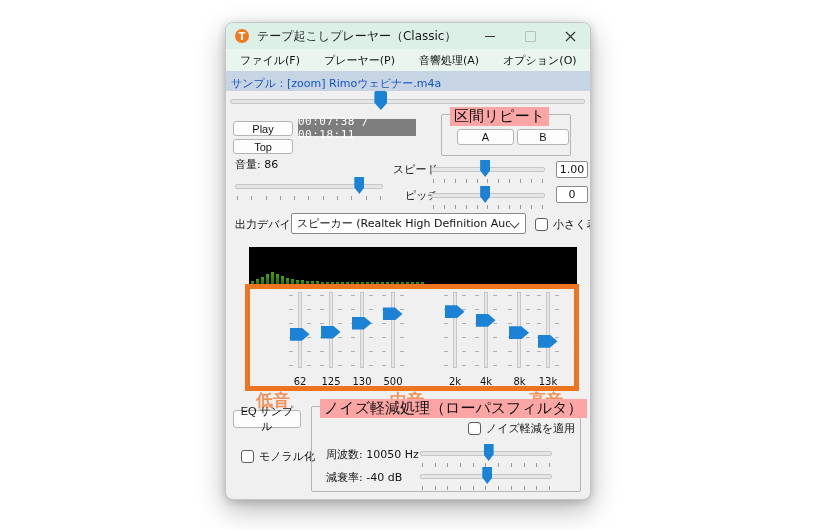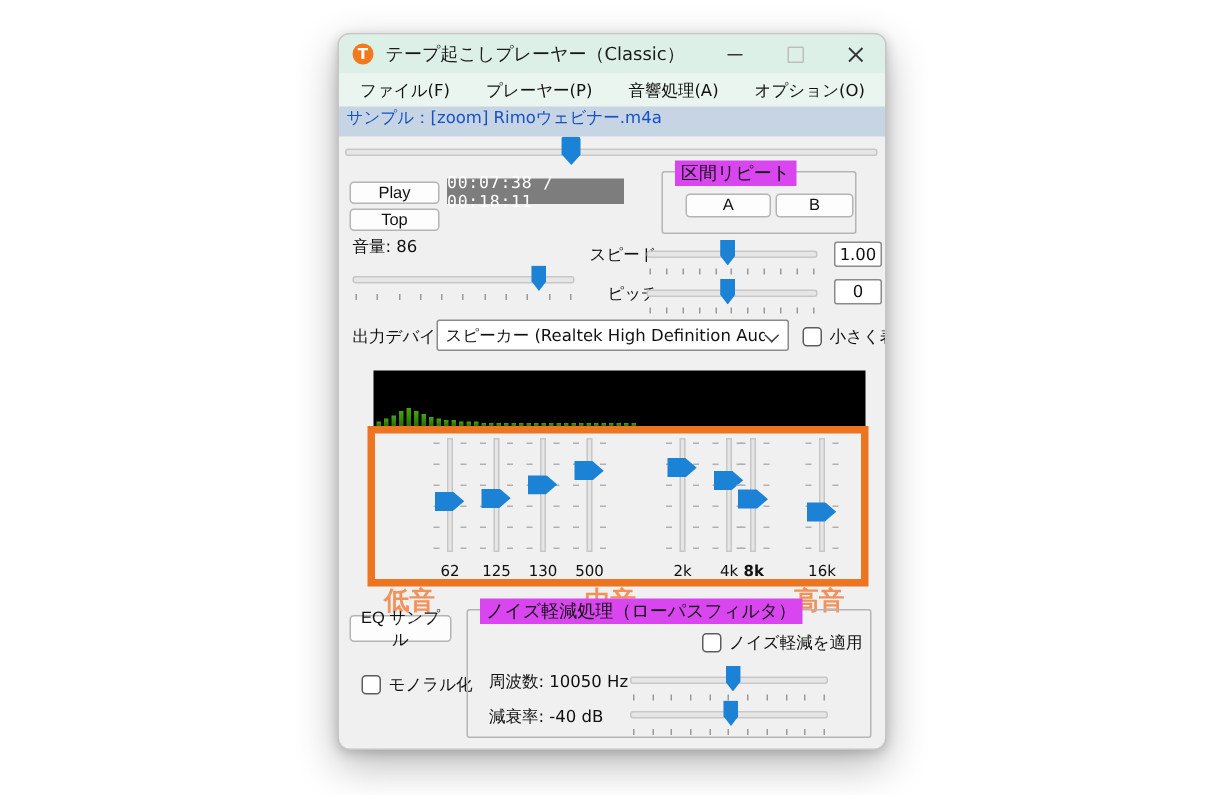--- a/index.html
+++ b/index.html
@@ -20,32 +20,32 @@
     display:flex;align-items:center;justify-content:center;margin-left:9px;flex:0 0 auto;}
   .title-text{font-size:12px;color:#1a1a1a;margin-left:8px;white-space:nowrap;}
   .tb-btns{margin-left:auto;display:flex;height:100%;}
   .tb-btn{width:40px;height:100%;display:flex;align-items:center;justify-content:center;}
   .min-glyph{width:10px;height:1px;background:#333;}
   .max-glyph{width:9px;height:9px;border:1px solid #bdbdbd;border-radius:1px;}
   
   .menubar{position:absolute;left:0;top:26px;right:0;height:22px;background:#e9f5ee;display:flex;align-items:center;padding-left:14px;gap:24px;}
   .menu-item{font-size:11px;color:#111;white-space:nowrap;}
   
-  .filebar{position:absolute;left:0;top:48px;right:0;height:20px;background:#c6d4e3;display:flex;align-items:flex-start;}
+  .filebar{position:absolute;left:0;top:48px;right:0;height:20px;background:#c6d4e3;display:flex;align-items:flex-end;}
   .filebar span{font-size:11px;color:#1552c8;margin-left:5px;white-space:nowrap;}
   .btn{
     position:absolute;background:#fdfdfd;border:1px solid #b4b4b4;border-radius:3px;
     font-size:11px;color:#111;display:flex;align-items:center;justify-content:center;box-sizing:border-box;
   }
   .timebox{
     position:absolute;background:#7d7d7d;color:#fff;display:flex;align-items:center;justify-content:center;
     font-family:"DejaVu Sans Mono","Liberation Mono",monospace;font-size:11px;letter-spacing:.5px;
   }
   .groupbox{position:absolute;border:1px solid #b5b5b5;border-radius:2px;box-sizing:border-box;}
-  .groupbox .legend{position:absolute;top:-8px;left:8px;background:#d946ef;padding:0 4px;font-size:12px;color:#111;white-space:nowrap;}
+  .groupbox .legend{position:absolute;top:-8px;left:8px;background:#fca5a5;padding:0 4px;font-size:15px;color:#111;white-space:nowrap;}
   .lbl{position:absolute;font-size:11px;color:#111;white-space:nowrap;}
   .checkbox{position:absolute;width:13px;height:13px;background:#fff;border:1px solid #5c5c5c;border-radius:3px;box-sizing:border-box;}
   .valuebox{position:absolute;background:#fff;border:1px solid #8a8a8a;border-radius:2px;font-size:11px;
     display:flex;align-items:center;justify-content:center;box-sizing:border-box;color:#111;}
   .dropdown{position:absolute;background:#fff;border:1px solid #8a8a8a;border-radius:2px;box-sizing:border-box;
     display:flex;align-items:center;overflow:hidden;}
   .dropdown .dd-text{font-size:11px;color:#111;margin-left:5px;white-space:nowrap;flex:1;overflow:hidden;}
   .dd-chevron{flex:0 0 auto;width:9px;height:9px;margin-right:6px;position:relative;}
   .dd-chevron::before{content:"";position:absolute;left:1px;top:1px;width:6px;height:6px;
     border-right:1.4px solid #444;border-bottom:1.4px solid #444;transform:rotate(45deg);}
@@ -324,21 +324,21 @@
         <div class="vtick" style="left: 22px; top: 39px;"></div>
         <div class="vtick" style="left: 4px; top: 53px;"></div>
         <div class="vtick" style="left: 22px; top: 53px;"></div>
         <div class="vtick" style="left: 4px; top: 67px;"></div>
         <div class="vtick" style="left: 22px; top: 67px;"></div>
         <div class="vtick" style="left: 4px; top: 81px;"></div>
         <div class="vtick" style="left: 22px; top: 81px;"></div>
         <div class="vthumb" style="top: 29.7px; background: rgb(27, 130, 214);"></div>
         <div class="eq-label">4k</div>
       </div>
-      <div class="eq-band" style="left: 242px; font-weight: bold;">
+      <div class="eq-band" style="left: 259px;">
         <div class="vtrack"></div>
         <div class="vtick" style="left: 4px; top: 11px;"></div>
         <div class="vtick" style="left: 22px; top: 11px;"></div>
         <div class="vtick" style="left: 4px; top: 25px;"></div>
         <div class="vtick" style="left: 22px; top: 25px;"></div>
         <div class="vtick" style="left: 4px; top: 39px;"></div>
         <div class="vtick" style="left: 22px; top: 39px;"></div>
         <div class="vtick" style="left: 4px; top: 53px;"></div>
         <div class="vtick" style="left: 22px; top: 53px;"></div>
         <div class="vtick" style="left: 4px; top: 67px;"></div>
@@ -356,21 +356,21 @@
         <div class="vtick" style="left: 22px; top: 25px;"></div>
         <div class="vtick" style="left: 4px; top: 39px;"></div>
         <div class="vtick" style="left: 22px; top: 39px;"></div>
         <div class="vtick" style="left: 4px; top: 53px;"></div>
         <div class="vtick" style="left: 22px; top: 53px;"></div>
         <div class="vtick" style="left: 4px; top: 67px;"></div>
         <div class="vtick" style="left: 22px; top: 67px;"></div>
         <div class="vtick" style="left: 4px; top: 81px;"></div>
         <div class="vtick" style="left: 22px; top: 81px;"></div>
         <div class="vthumb" style="top: 50.7px; background: rgb(27, 130, 214);"></div>
-        <div class="eq-label">16k</div>
+        <div class="eq-label">13k</div>
       </div>
     </div>
 
   <div class="anno-rect" id="anno-rect" style="border-color: rgb(237, 116, 32);"></div>
   <div class="anno-label" style="left: 47px; top: 366px; color: rgb(242, 146, 90);">低音</div>
   <div class="anno-label" style="left: 181px; top: 366px; color: rgb(242, 146, 90);">中音</div>
   <div class="anno-label" style="left: 320px; top: 366px; color: rgb(242, 146, 90);">高音</div>
 
   <button class="btn" style="left:7px;top:387px;width:68px;height:18px;">EQ サンプル</button>
 

